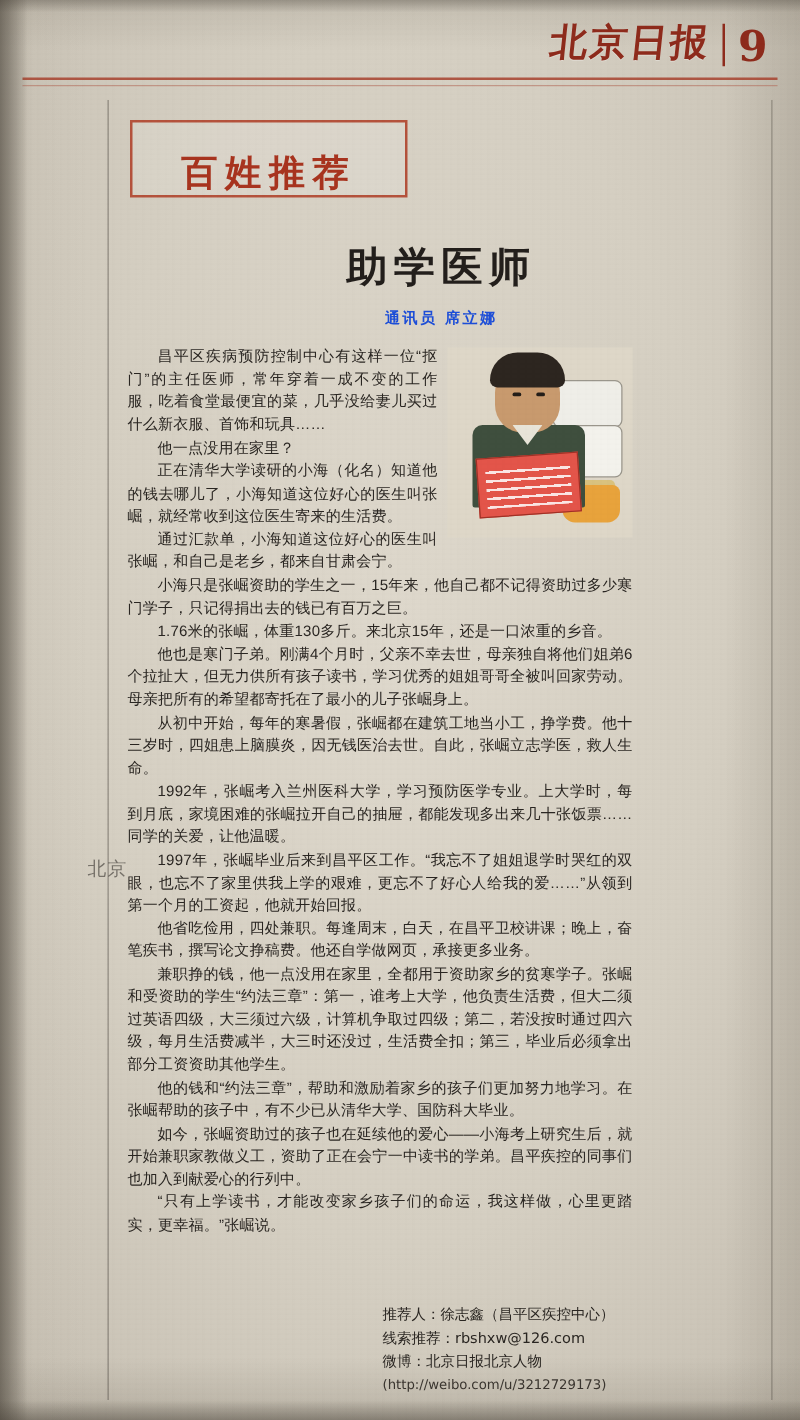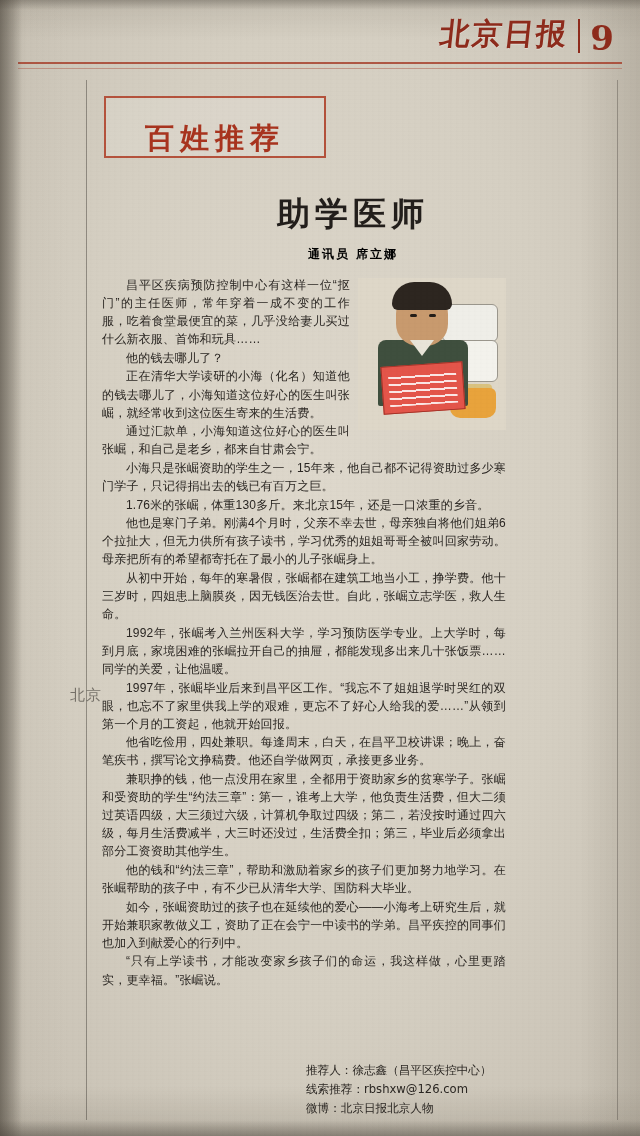--- a/index.html
+++ b/index.html
@@ -143,21 +143,21 @@
   .byline {
     position: absolute;
     left: 96px;
     right: 30px;
     top: 246px;
     text-align: center;
     font-family: "DejaVu Sans", sans-serif;
     font-size: 12px;
     font-weight: bold;
     letter-spacing: 2px;
-    color: #000000;
+    color: #1d4ed8;
   }
 
   
   .body-wrap {
     position: absolute;
     left: 102px;
     top: 276px;
     width: 404px;
   }
   .body-text {
@@ -302,21 +302,21 @@
       <div class="ill-hair"></div>
       <div class="ill-eye" style="left:52px; top:36px;"></div>
       <div class="ill-eye" style="left:71px; top:36px;"></div>
       <div class="ill-collar"></div>
       <div class="ill-book">
           <div class="ill-book-lines"></div>
         </div>
     </div>
     <div class="body-text" id="paras">
         <p>昌平区疾病预防控制中心有这样一位“抠门”的主任医师，常年穿着一成不变的工作服，吃着食堂最便宜的菜，几乎没给妻儿买过什么新衣服、首饰和玩具……</p>
-        <p>他的钱去哪儿了？</p>
+        <p>他一点没用在家里？</p>
         <p>正在清华大学读研的小海（化名）知道他的钱去哪儿了，小海知道这位好心的医生叫张崛，就经常收到这位医生寄来的生活费。</p>
         <p>通过汇款单，小海知道这位好心的医生叫张崛，和自己是老乡，都来自甘肃会宁。</p>
         <p>小海只是张崛资助的学生之一，15年来，他自己都不记得资助过多少寒门学子，只记得捐出去的钱已有百万之巨。</p>
         <p>1.76米的张崛，体重130多斤。来北京15年，还是一口浓重的乡音。</p>
         <p>他也是寒门子弟。刚满4个月时，父亲不幸去世，母亲独自将他们姐弟6个拉扯大，但无力供所有孩子读书，学习优秀的姐姐哥哥全被叫回家劳动。母亲把所有的希望都寄托在了最小的儿子张崛身上。</p>
         <p>从初中开始，每年的寒暑假，张崛都在建筑工地当小工，挣学费。他十三岁时，四姐患上脑膜炎，因无钱医治去世。自此，张崛立志学医，救人生命。</p>
         <p>1992年，张崛考入兰州医科大学，学习预防医学专业。上大学时，每到月底，家境困难的张崛拉开自己的抽屉，都能发现多出来几十张饭票……同学的关爱，让他温暖。</p>
         <p>1997年，张崛毕业后来到昌平区工作。“我忘不了姐姐退学时哭红的双眼，也忘不了家里供我上学的艰难，更忘不了好心人给我的爱……”从领到第一个月的工资起，他就开始回报。</p>
         <p>他省吃俭用，四处兼职。每逢周末，白天，在昌平卫校讲课；晚上，奋笔疾书，撰写论文挣稿费。他还自学做网页，承接更多业务。</p>
         <p>兼职挣的钱，他一点没用在家里，全都用于资助家乡的贫寒学子。张崛和受资助的学生“约法三章”：第一，谁考上大学，他负责生活费，但大二须过英语四级，大三须过六级，计算机争取过四级；第二，若没按时通过四六级，每月生活费减半，大三时还没过，生活费全扣；第三，毕业后必须拿出部分工资资助其他学生。</p>
@@ -325,19 +325,20 @@
         <p>“只有上学读书，才能改变家乡孩子们的命运，我这样做，心里更踏实，更幸福。”张崛说。</p>
       </div>
   </div>
 
   <div class="watermark">北京</div>
 
   <div class="contact">
     <div class="line">推荐人：徐志鑫（昌平区疾控中心）</div>
     <div class="line">线索推荐：rbshxw@126.com</div>
     <div class="line">微博：北京日报北京人物</div>
+    <div class="line small">(http://weibo.com/u/3212729173)</div>
   </div>
 
   <div id="grain"></div>
   <div class="edge-left"></div>
   <div class="edge-top"></div>
   <div class="edge-bottom"></div>
 </div>
 
 </body></html>

